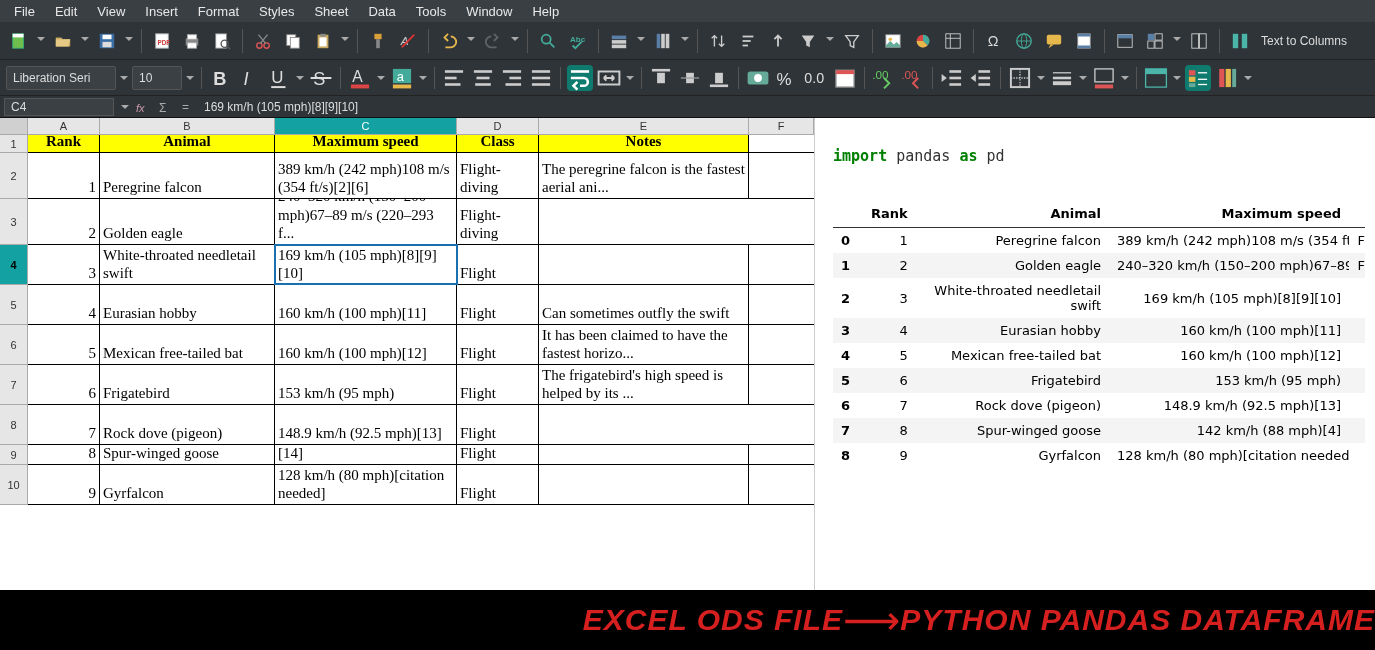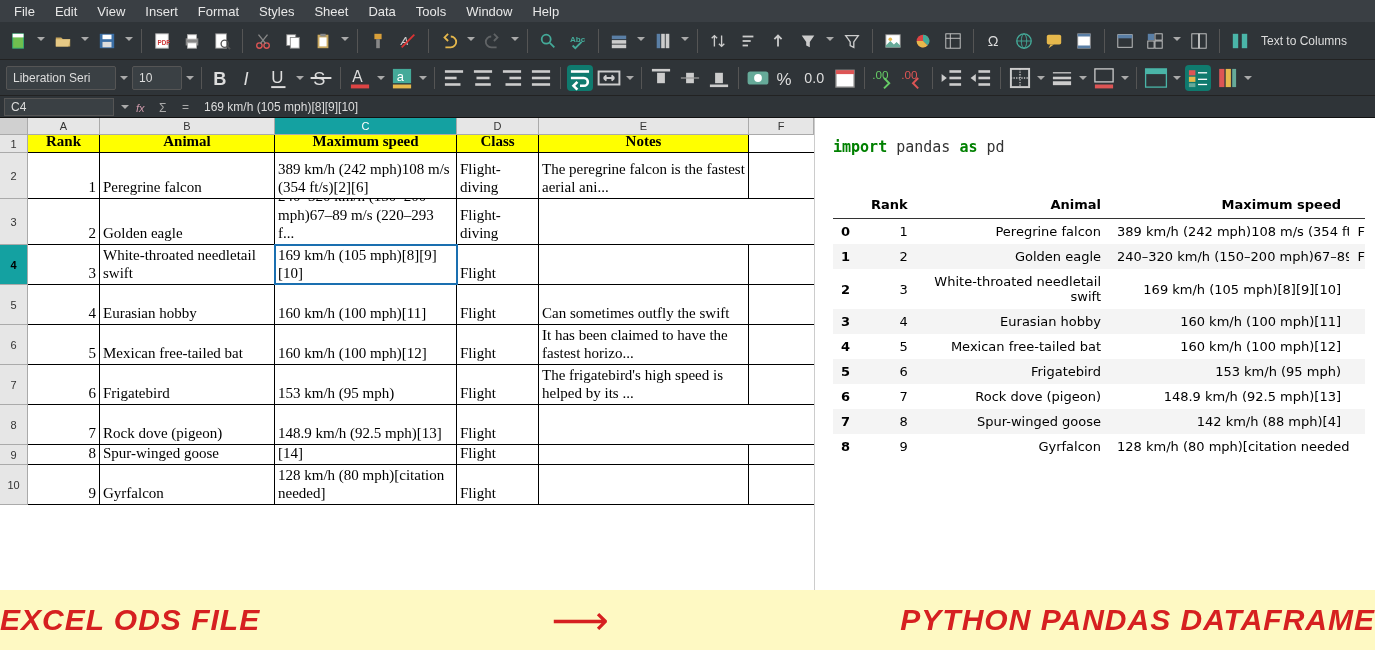--- a/index.html
+++ b/index.html
@@ -31,21 +31,21 @@
   .fbar { background:#2f3438; height:22px; display:flex; align-items:center; border-bottom:1px solid #111; }
   .fbar .nb { background:#3a4044; color:#ddd; width:110px; height:18px; padding:0 6px; display:flex; align-items:center; border:1px solid #555; margin:0 4px; font-size:12px; }
   .fbar .caret { width:14px; display:flex; align-items:center; justify-content:center; }
   .fbar .caret::after { content:''; border:4px solid transparent; border-top-color:#aaa; position:relative; top:2px; }
   .fbar .ic { width:22px; height:18px; display:flex; align-items:center; justify-content:center; color:#bef264; }
   .fbar .formula { color:#ddd; padding-left:6px; font-size:12px; }
   
   
   .split { display:flex; height: calc(650px - 22px - 38px - 36px - 22px - 60px); }
   .sheet-pane { width: 815px; overflow:hidden; border-right:1px solid #ccc; position:relative; }
-  .right-pane { flex:1; background:#fff; padding:16px 10px 0 18px; overflow:hidden; font-family: "DejaVu Sans Mono", Consolas, monospace; }
+  .right-pane { flex:1; background:#fff; padding:25px 10px 0 18px; overflow:hidden; font-family: "DejaVu Sans Mono", Consolas, monospace; }
   
   
   .colhdr-row { display:flex; height:17px; background:#e6e6e6; border-bottom:1px solid #aaa; }
   .corner { width:28px; background:#d0d0d0; border-right:1px solid #aaa; }
   .colhdr { text-align:center; font-size:11px; color:#333; border-right:1px solid #aaa; display:flex; align-items:center; justify-content:center; background:#e6e6e6; }
   .colhdr.active { background:#14a1a1; color:#fff; }
   
   .sheet-body { display:flex; }
   .rowhdrs { width:28px; }
   .rowhdr { background:#e6e6e6; border-bottom:1px solid #aaa; border-right:1px solid #aaa; font-size:11px; color:#333; display:flex; align-items:center; justify-content:center; }
@@ -68,21 +68,21 @@
   .df table { width:100%; border-collapse:collapse; }
   .df th { font-weight:bold; text-align:right; padding:6px 8px; border-bottom:1px solid #333; font-size:13px; }
   .df th.idx { text-align:left; }
   .df td { padding:5px 8px; text-align:right; font-size:13px; }
   .df td.idx { font-weight:bold; text-align:left; width:30px; }
   .df tr.odd td { background:#f4f4f4; }
   .df td.clip { max-width:240px; white-space:nowrap; overflow:hidden; text-overflow:clip; }
   .df td.f { width:12px; padding-left:2px; padding-right:0; }
   
   
-  .bottom-bar { position:absolute; bottom:0; left:0; right:0; height:60px; background:#fef9c3; display:flex; align-items:center; justify-content:space-between; }
+  .bottom-bar { position:absolute; bottom:0; left:0; right:0; height:60px; background:#000000; display:flex; align-items:center; justify-content:flex-end; }
   .bottom-bar .lbl { color:#d62020; font-size:30px; font-weight:bold; font-style:italic; letter-spacing:1px; }
   .bottom-bar .arrow { color:#d62020; font-size:40px; }
 </style>
 </head>
 <body>
 
 <div class="menubar">
   <span class="item">File</span>
   <span class="item">Edit</span>
   <span class="item">View</span>

